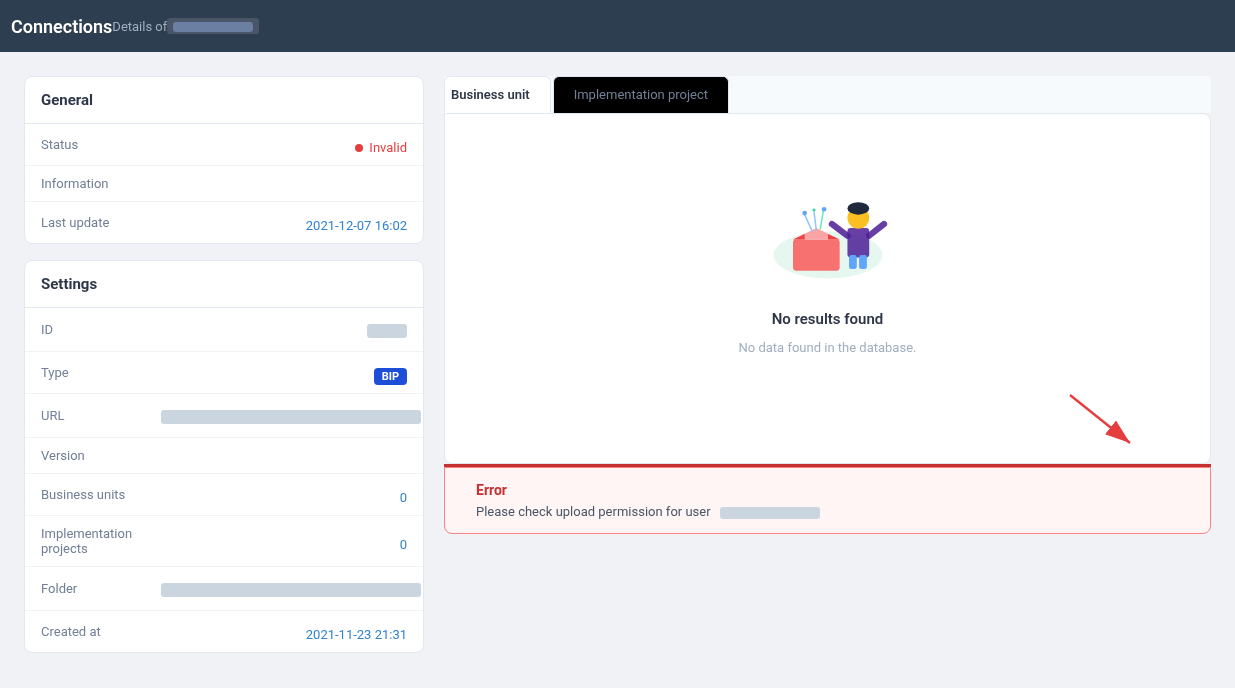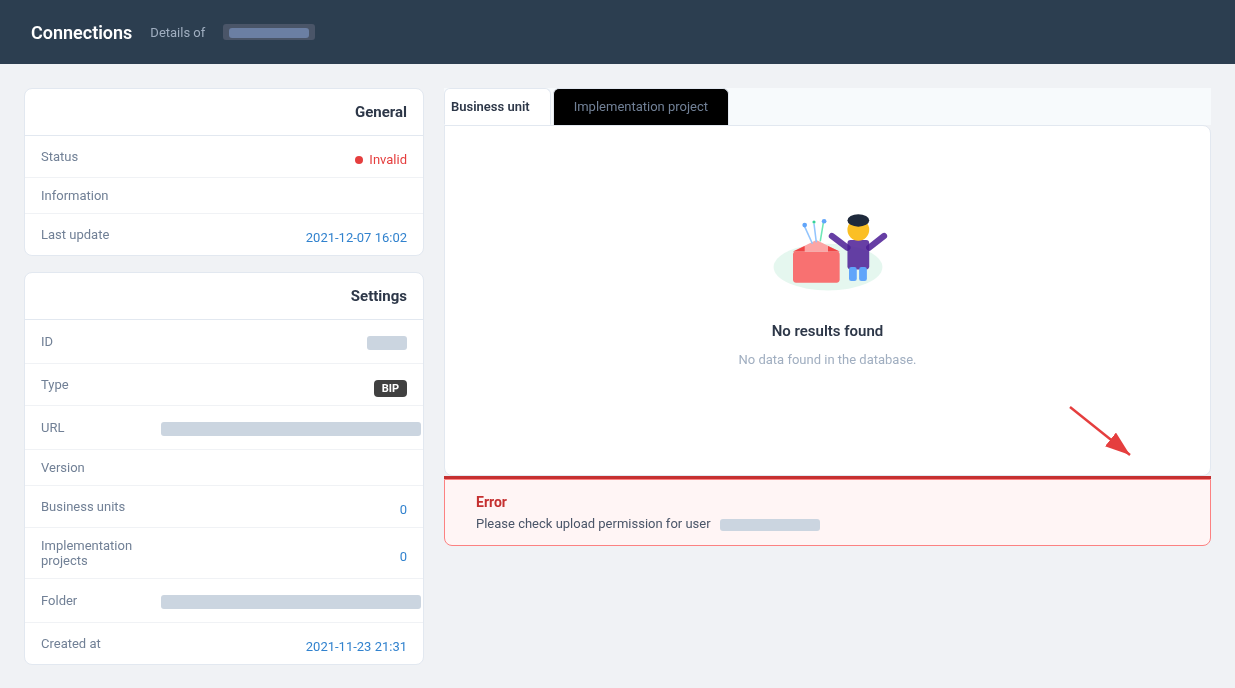--- a/index.html
+++ b/index.html
@@ -7,25 +7,25 @@
       font-family: -apple-system, BlinkMacSystemFont, 'Segoe UI', Roboto, sans-serif;
       background: #f0f2f5;
       min-height: 688px;
       display: flex;
       flex-direction: column;
     }
 
     
     .header {
       background: #2c3e50;
-      padding: 0 31px;
-      height: 64px;
+      padding: 0 11px;
+      height: 52px;
       display: flex;
       align-items: center;
-      gap: 18px;
+      gap: 0;
     }
     .header-title {
       color: #ffffff;
       font-size: 18px;
       font-weight: 600;
     }
     .header-details {
       color: #a0aec0;
       font-size: 13px;
     }
@@ -61,21 +61,20 @@
       border: 1px solid #e2e8f0;
       overflow: hidden;
     }
 
     .card-title {
       font-size: 15px;
       font-weight: 700;
       color: #2d3748;
       padding: 14px 16px;
       border-bottom: 1px solid #e2e8f0;
-      text-align: right;
     }
 
     .field-row {
       display: flex;
       align-items: center;
       padding: 10px 16px;
       border-bottom: 1px solid #f0f2f5;
     }
     .field-row:last-child {
       border-bottom: none;
@@ -112,21 +111,21 @@
     .status-text {
       color: #e53e3e;
       font-size: 13px;
     }
     .info-text {
       color: #3182ce;
       font-size: 13px;
       text-align: right;
     }
     .type-badge {
-      background: #404040;
+      background: #1d4ed8;
       color: white;
       font-size: 11px;
       font-weight: 700;
       padding: 2px 8px;
       border-radius: 4px;
     }
     .blurred-text {
       display: inline-block;
       background: #cbd5e0;
       border-radius: 3px;

